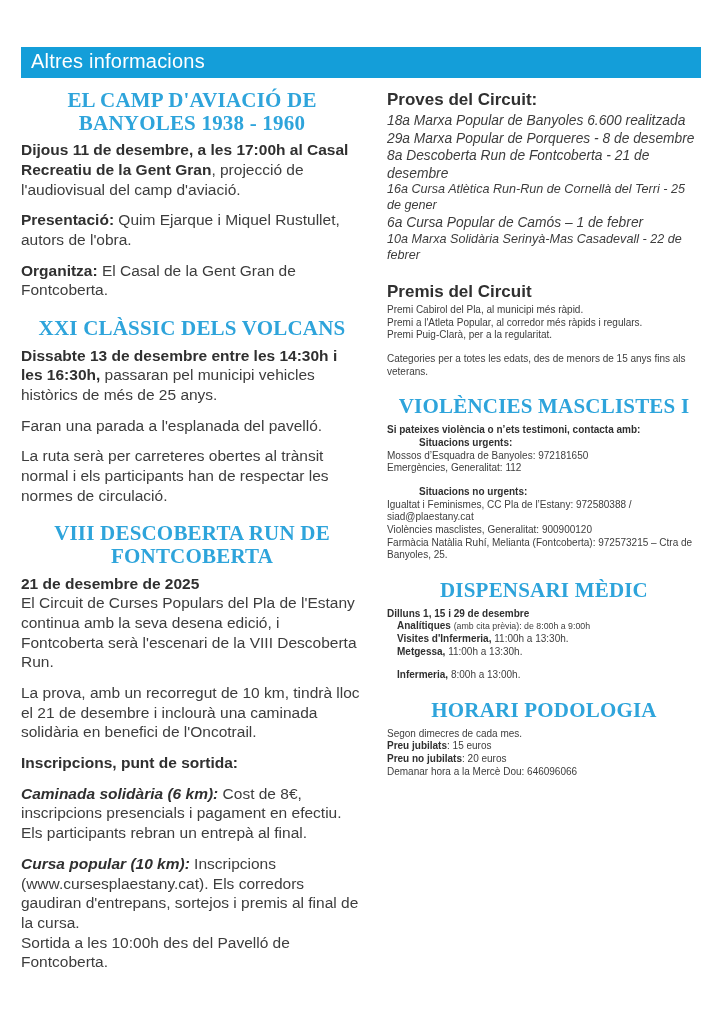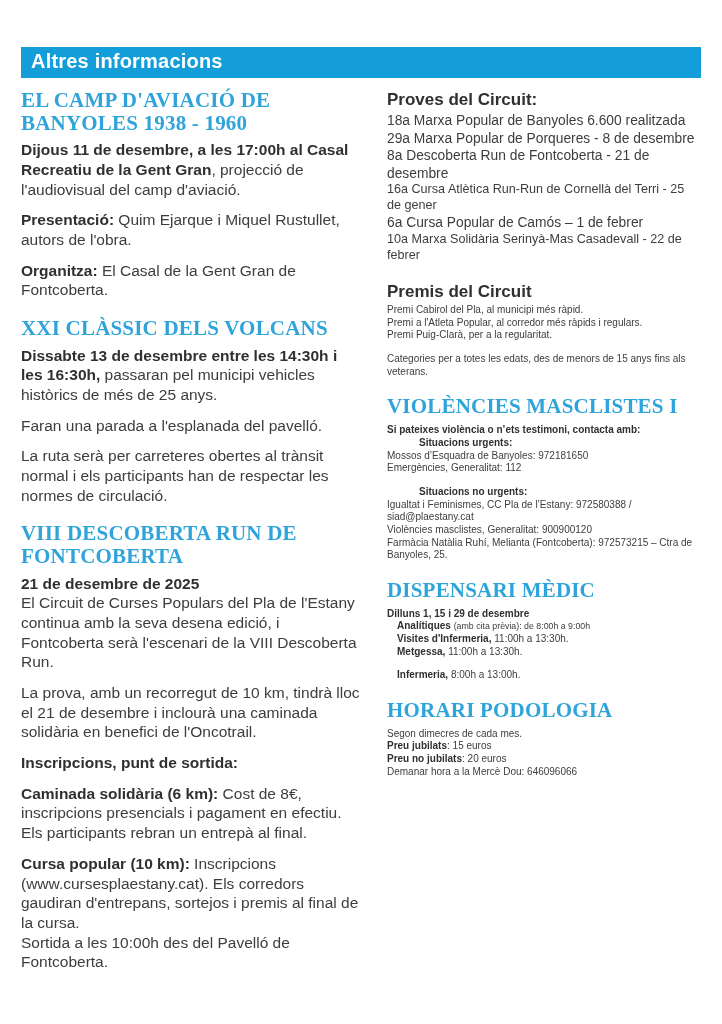--- a/index.html
+++ b/index.html
@@ -11,43 +11,43 @@
     overflow: hidden;
   }
   .page { width: 722px; height: 1024px; padding: 47px 21px 0 21px; }
   .header-bar {
     background: var(--bar, #149ED9);
     color: #ffffff;
     width: 680px; height: 31px;
     font-size: 20px; line-height: 29px;
     padding: 0 10px;
     letter-spacing: 0.2px;
-    font-weight: bold;
   }
   .content { display: flex; gap: 24px; margin-top: 11px; }
   .col-left  { width: 342px; }
   .col-right { width: 314px; }
   .section { margin-bottom: 17px; }
   .sec-title {
     font-family: "Liberation Serif", serif;
     color: var(--heading, #2EA4DB);
     font-size: 21px; font-weight: 700;
     line-height: 1.08; letter-spacing: 0.2px;
     margin-bottom: 6px;
+    text-align: center;
   }
   .line { font-size: 15.5px; line-height: 1.27; }
   .col-right .line { font-size: 10px; }
   .mb { margin-bottom: 11px; }
   .subhead { font-size: 17px !important; line-height: 1.25; margin-bottom: 2px; }
   .ind1 { padding-left: 10px; }
   .ind2 { padding-left: 32px; }
   .sm { font-size: 13.8px !important; }
   .xs { font-size: 12.6px !important; }
   span.b { font-weight: bold; color: #303030; }
-  span.i { }
+  span.i { font-style: italic; }
   span.rsm { font-size: 0.88em; text-align: right; }
 </style>
 </head>
 <body>
 
 <div class="page">
   <div class="header-bar">
     <span>Altres informacions</span>
   </div>
   <div class="content">

